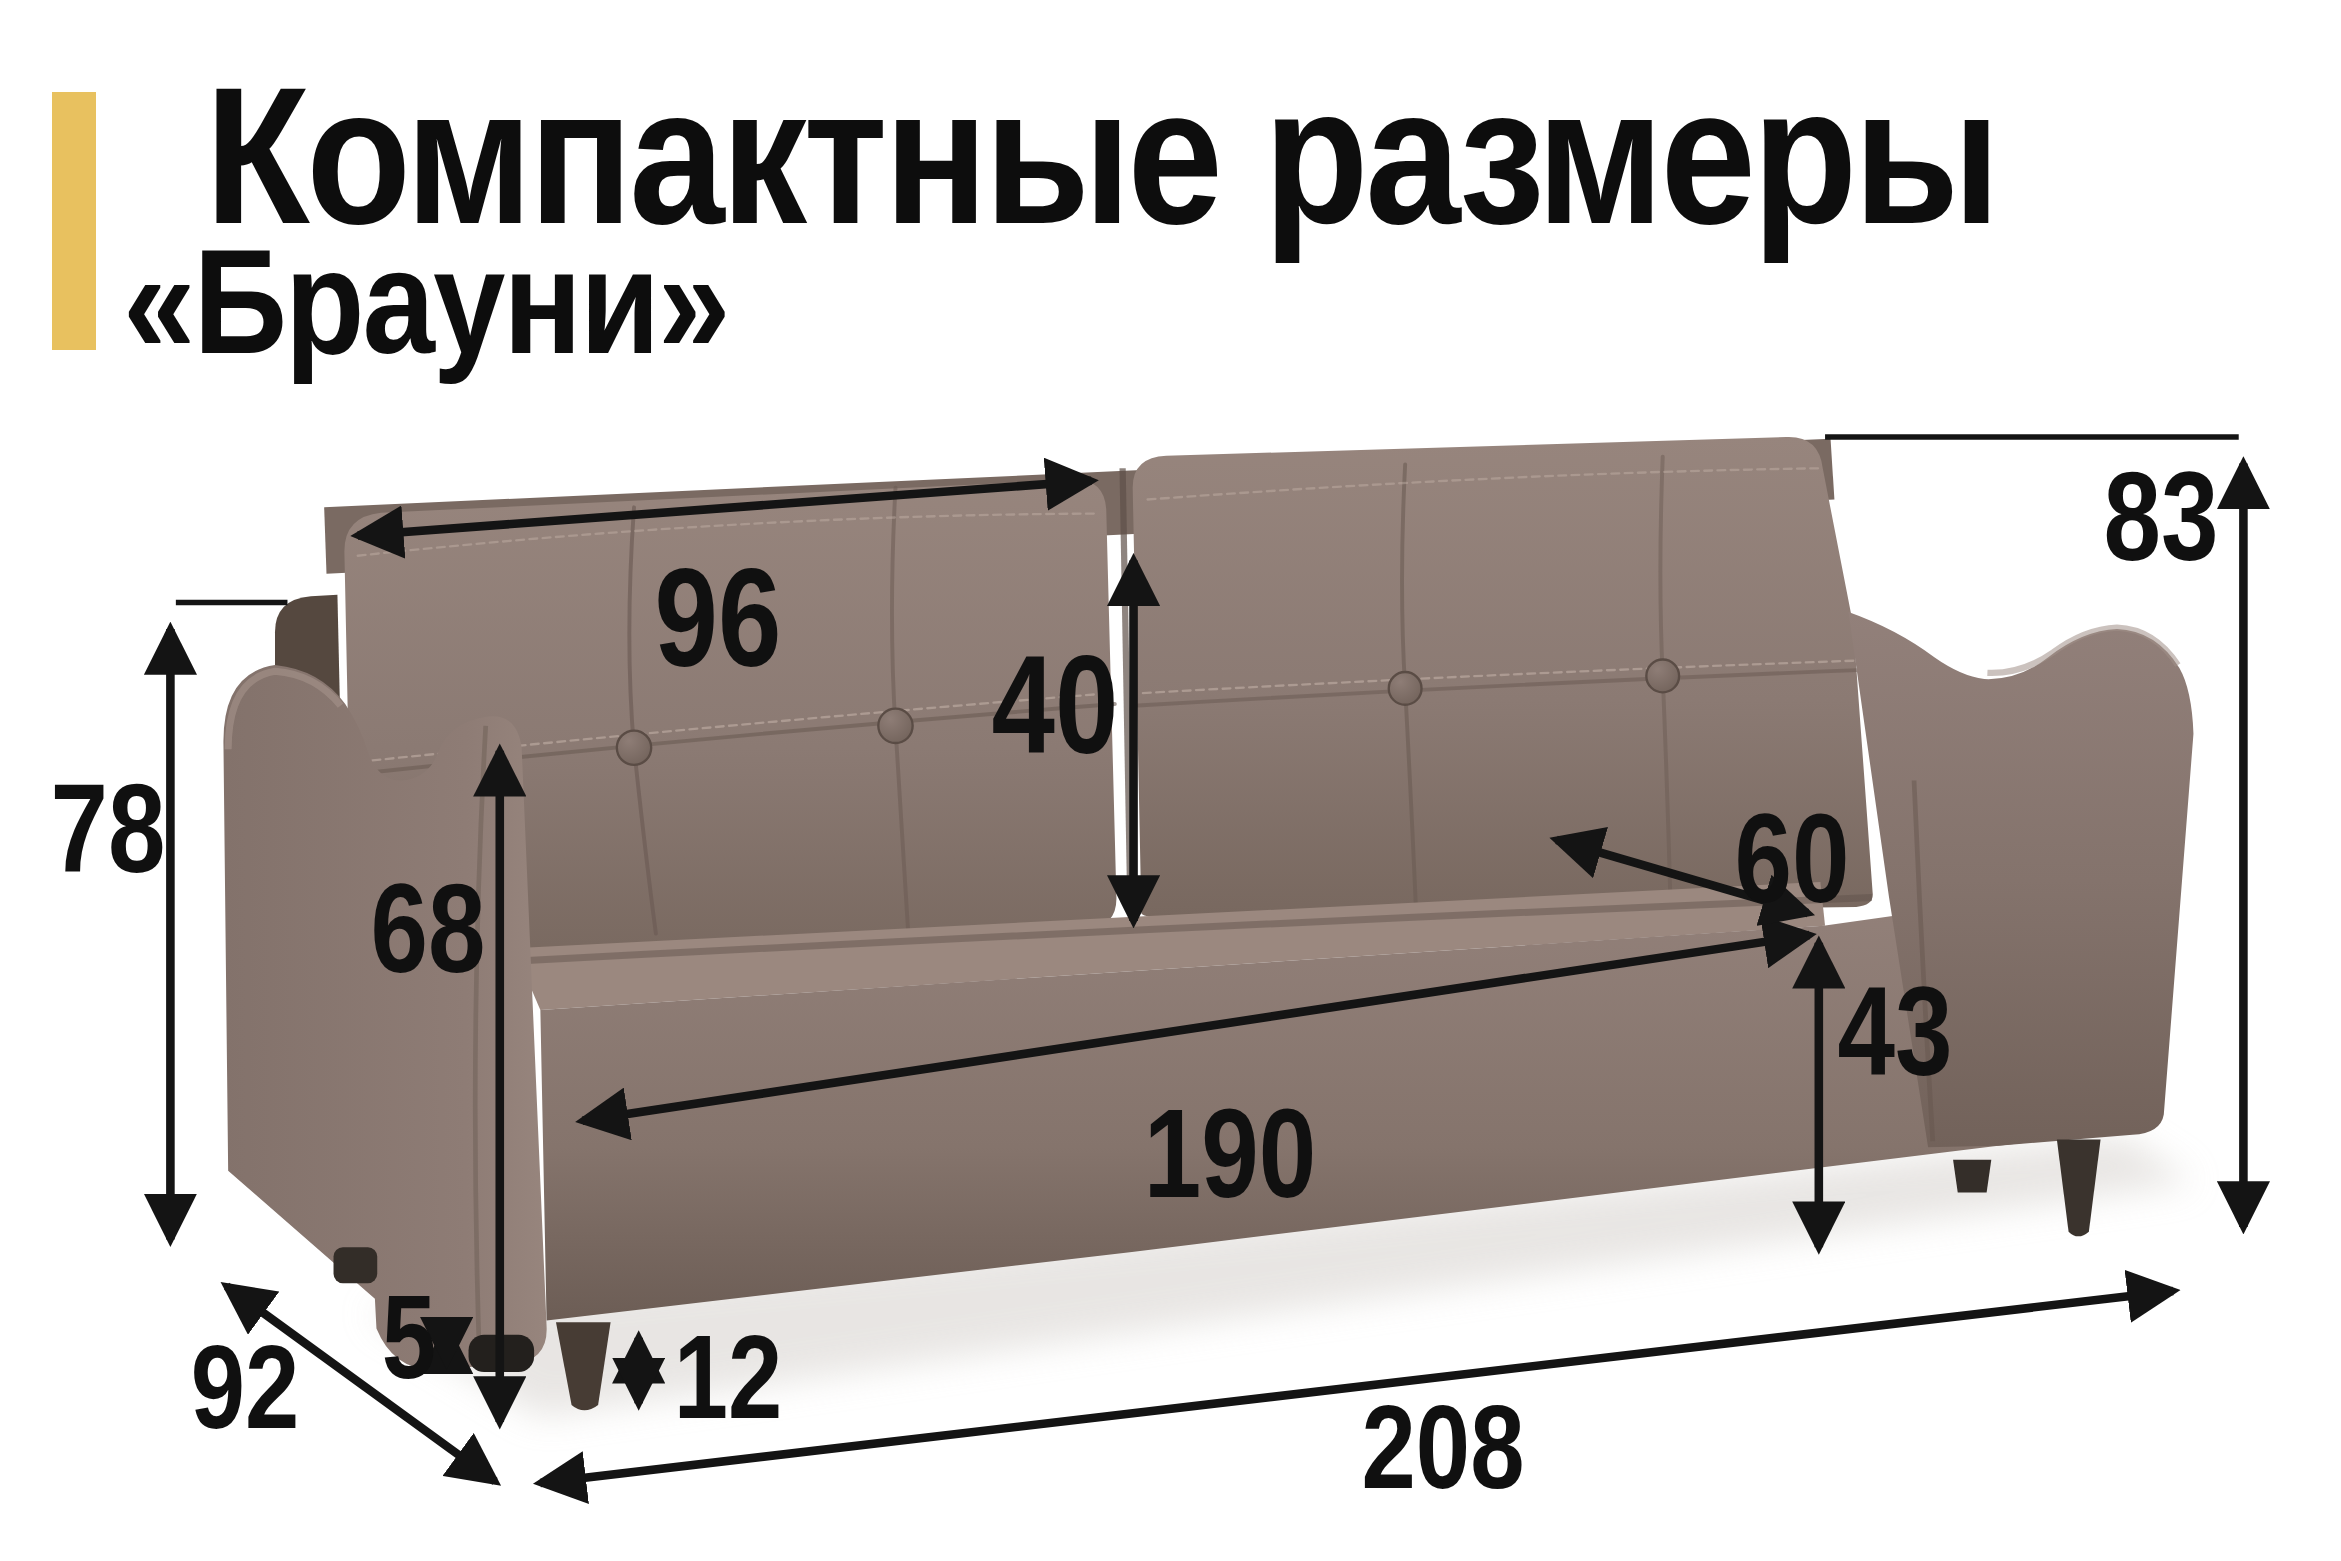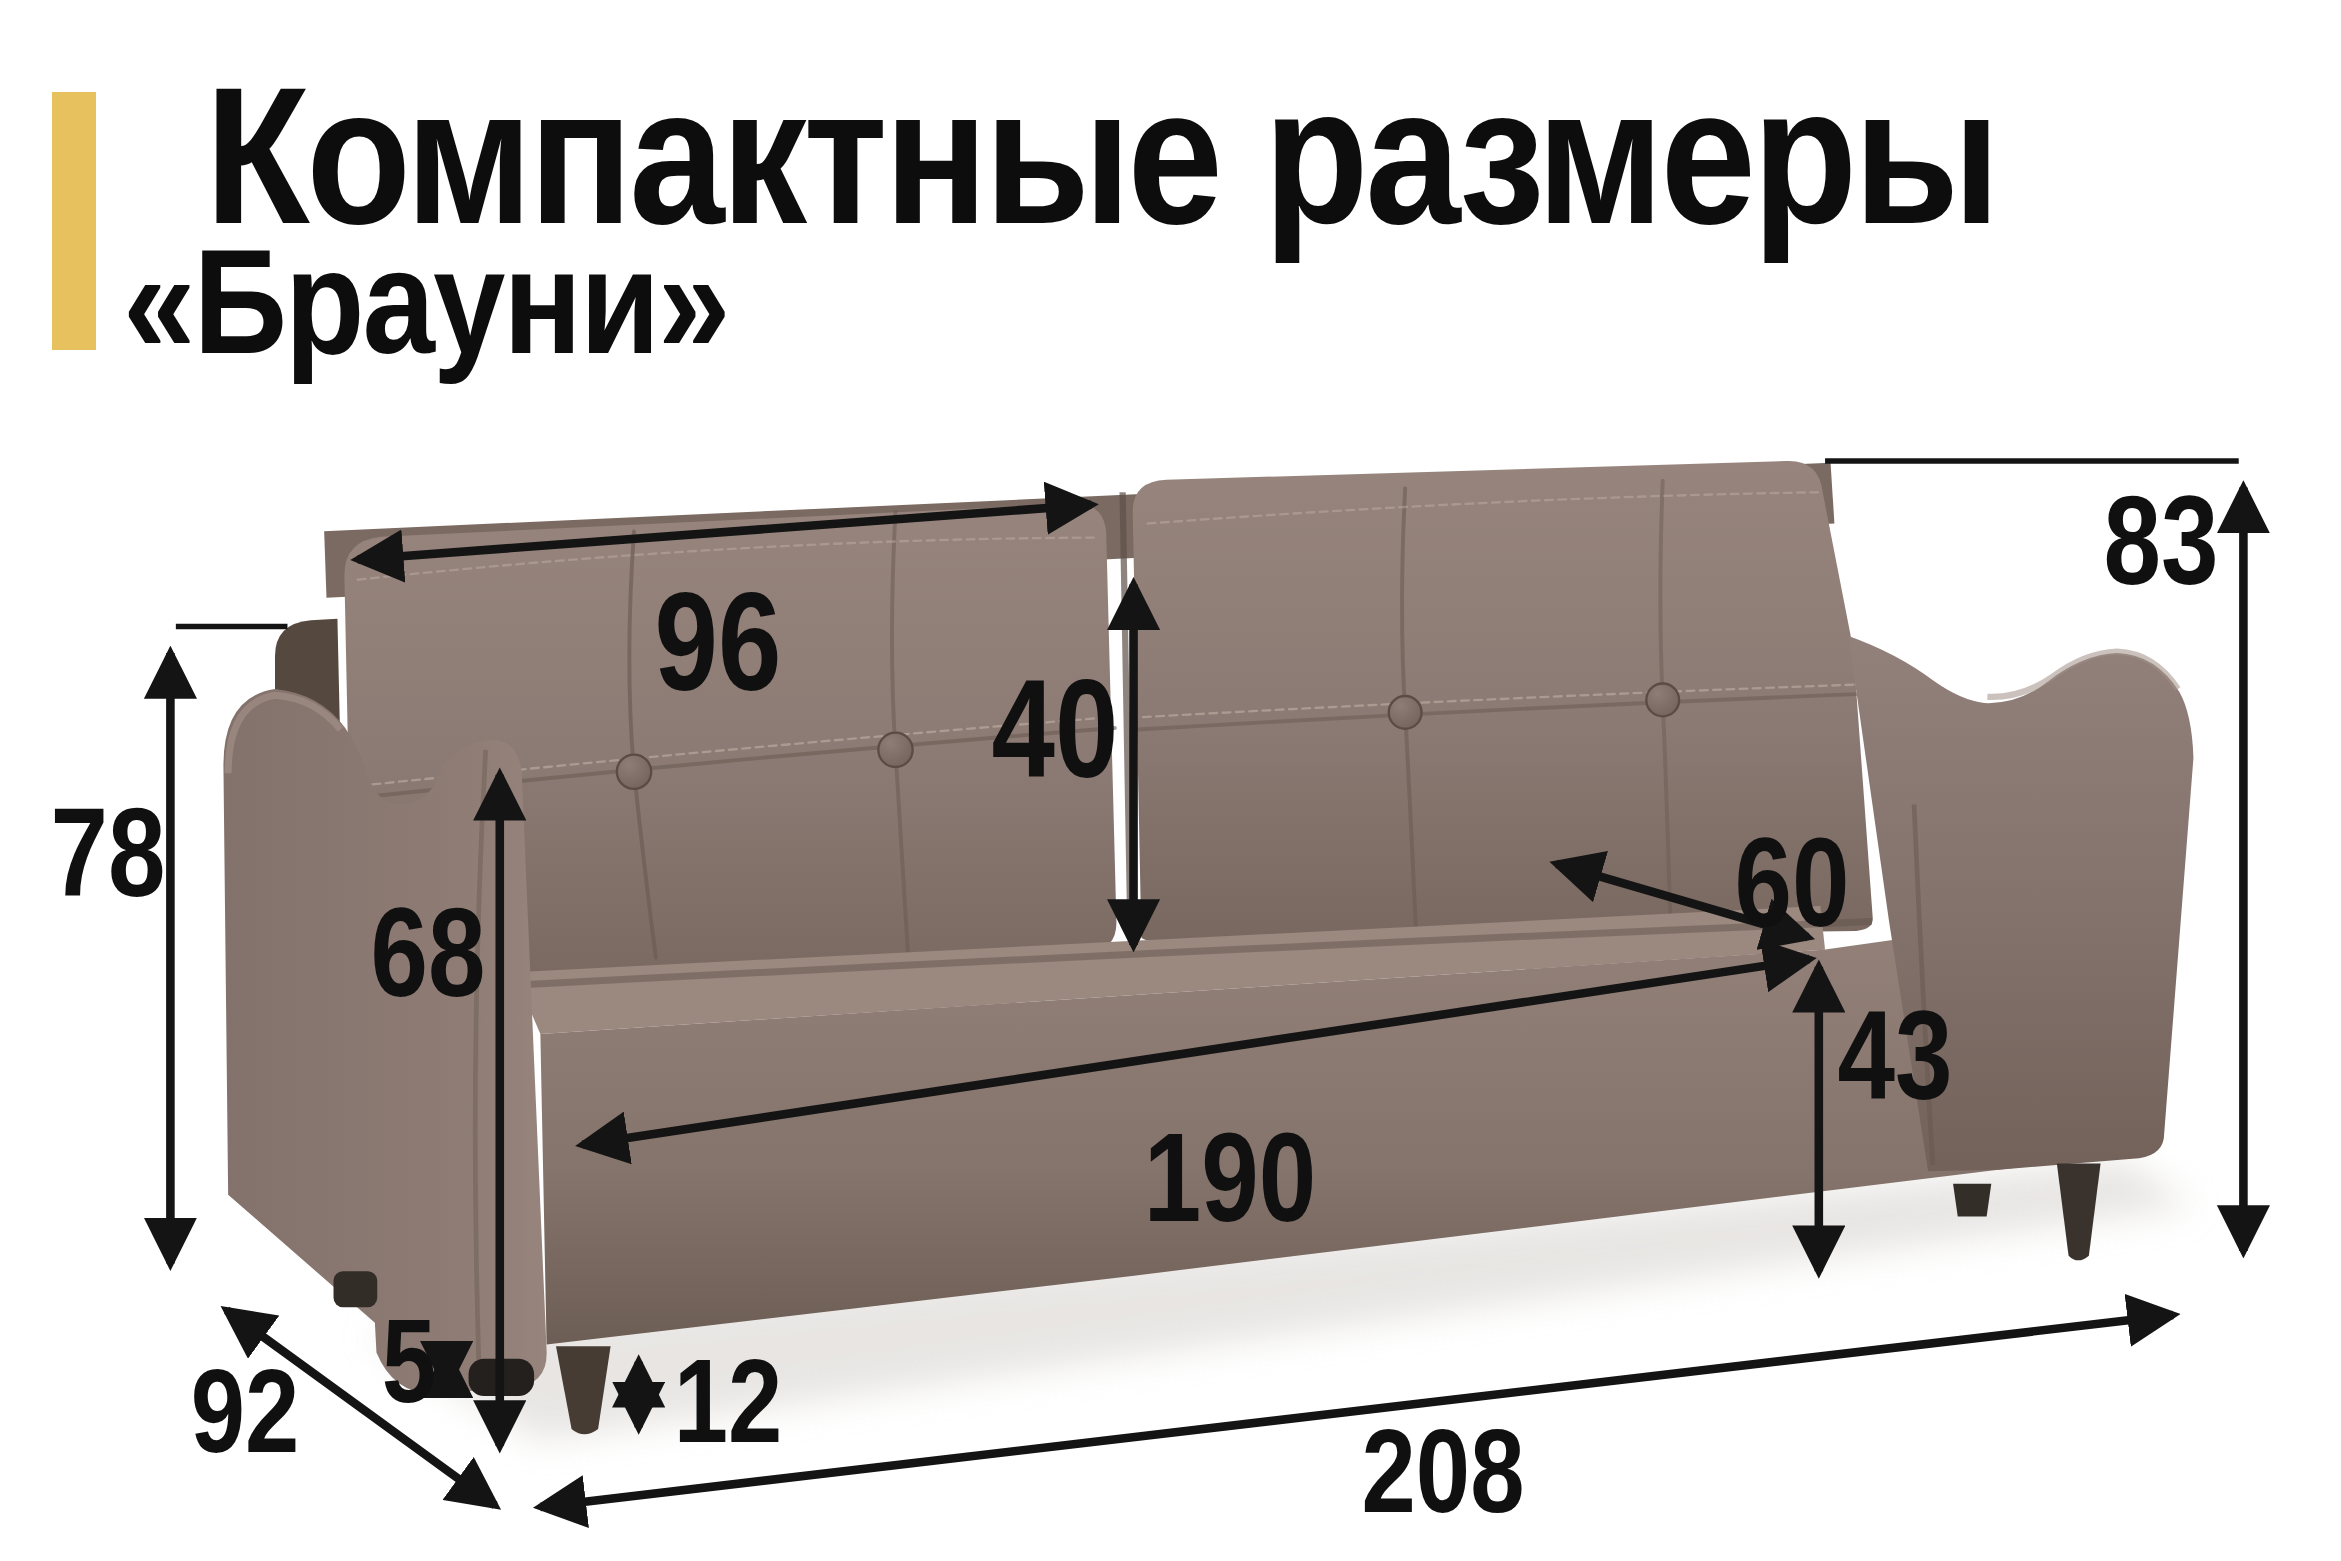--- a/index.html
+++ b/index.html
@@ -8,21 +8,21 @@
   
   .accent-bar{position:absolute;left:52px;top:92px;width:44px;height:258px;background:#E8C15F;}
   .title{position:absolute;left:205px;top:58px;margin:0;white-space:nowrap;
          font:700 195px/1 "Liberation Sans",sans-serif;letter-spacing:-3.9px;
          transform:scaleX(.88);transform-origin:left top;}
   .subtitle{position:absolute;left:123px;top:228px;margin:0;white-space:nowrap;
          font:700 148px/1 "Liberation Sans",sans-serif;letter-spacing:-2.3px;
          transform:scaleX(.88);transform-origin:left top;}
 
   
-  .stage{position:absolute;inset:0;margin-top:24px;}
+  .stage{position:absolute;inset:0;}
   svg.scene{position:absolute;left:0;top:0;width:2342px;height:1561px;}
 
   .dim{position:absolute;margin:0;white-space:nowrap;color:#101010;
        font:700 126px/1 "Liberation Sans",sans-serif;
        transform:translate(-50%,-50%) scaleX(.82);}
   .dim.lg{font-size:139px;}
   .dim.sm{font-size:119px;}
 </style>
 </head>
 <body>

